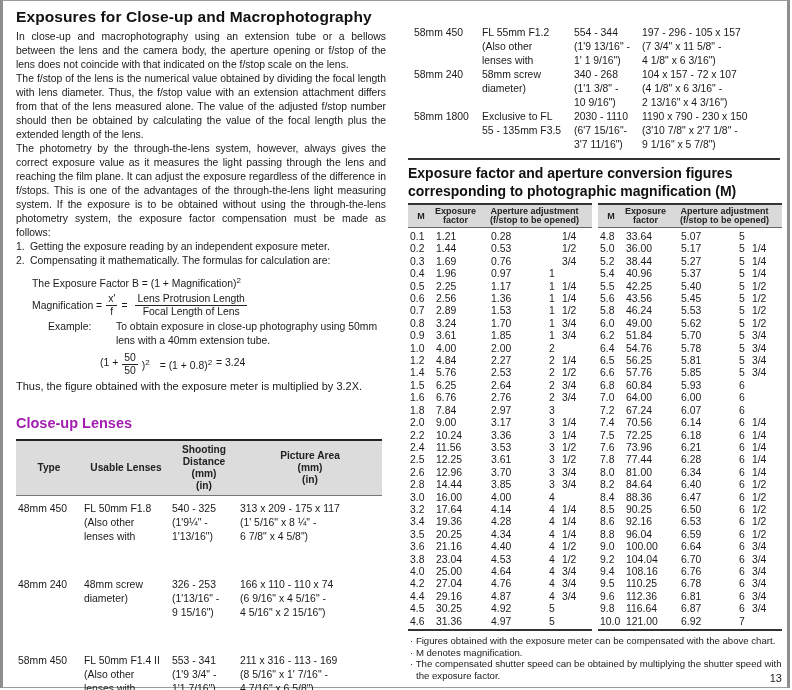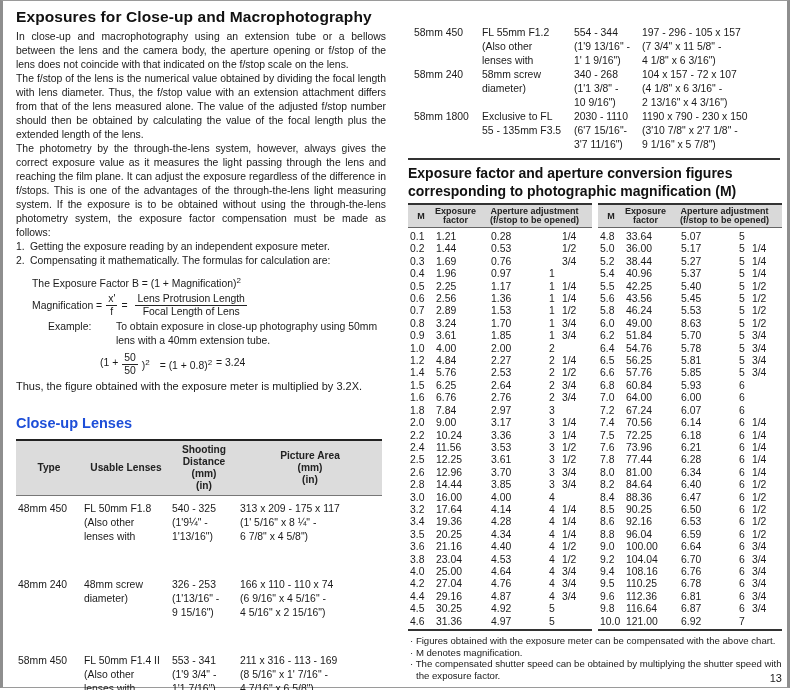--- a/index.html
+++ b/index.html
@@ -30,21 +30,21 @@
   .formula { font-size: 10.4px; margin-left: 18px; line-height: 14px; }
   .formula sup { font-size: 8px; }
   .mag-row { display: flex; align-items: center; margin-left: 18px; font-size: 10.4px; margin-top: 2px; }
   .frac { display: inline-flex; flex-direction: column; align-items: center; margin: 0 4px; line-height: 12px; }
   .frac .top { border-bottom: 1px solid #222; padding: 0 2px; }
   .example { display: flex; font-size: 10.4px; line-height: 14px; margin-left: 34px; margin-top: 2px; }
   .example .lbl { width: 68px; flex: none; }
   .calc { display: flex; align-items: flex-start; font-size: 10.4px; margin-left: 86px; margin-top: 4px; line-height: 12px; }
   .calc sup { font-size: 8px; }
   .thus { font-size: 11px; margin: 2px 0 0 2px; line-height: 14px; }
-  h2 { font-size: 14.5px; font-weight: bold; margin: 22px 0 8px 2px; color: #1d4ed8; }
+  h2 { font-size: 14.5px; font-weight: bold; margin: 22px 0 8px 2px; color: #a21caf; }
   .cu-table { width: 366px; border-collapse: collapse; font-size: 10.4px; margin-left: 2px; }
   .cu-table thead th {
     background: #dcdcdc; font-weight: bold; font-size: 10.2px; color: #222;
     border-top: 2px solid #222; border-bottom: 1px solid #777; padding: 3px 2px; line-height: 12px; text-align: center;
   }
   .cu-table td { vertical-align: top; line-height: 14px; padding: 17px 2px; white-space: nowrap; }
   .cu-table tbody tr:first-child td { padding-top: 6px; }
   .cu-table td.type { width: 62px; }
   .cu-table td.lens { width: 84px; }
   .cu-table td.dist { width: 64px; }
@@ -435,21 +435,21 @@
           </tr>
           <tr>
             <td class="m">5.8</td>
             <td class="f">46.24</td>
             <td class="a">5.53</td>
             <td class="s"><span class="w">5</span> <span class="fr">1/2</span></td>
           </tr>
           <tr>
             <td class="m">6.0</td>
             <td class="f">49.00</td>
-            <td class="a">8.63</td>
+            <td class="a">5.62</td>
             <td class="s"><span class="w">5</span> <span class="fr">1/2</span></td>
           </tr>
           <tr>
             <td class="m">6.2</td>
             <td class="f">51.84</td>
             <td class="a">5.70</td>
             <td class="s"><span class="w">5</span> <span class="fr">3/4</span></td>
           </tr>
           <tr>
             <td class="m">6.4</td>

